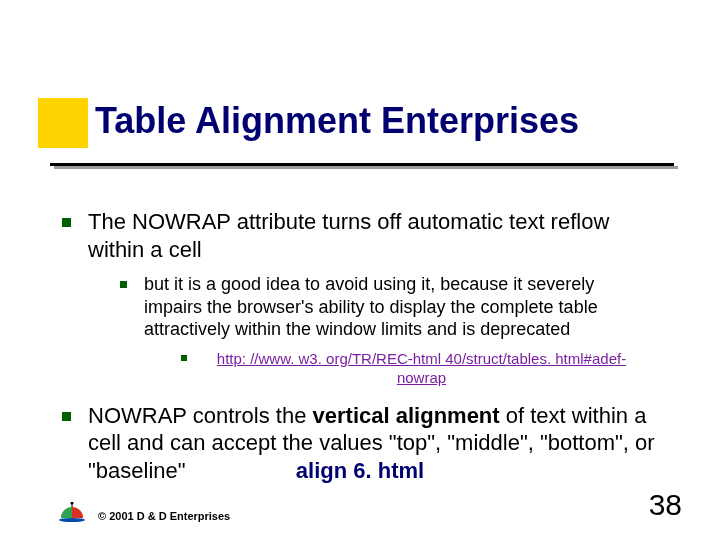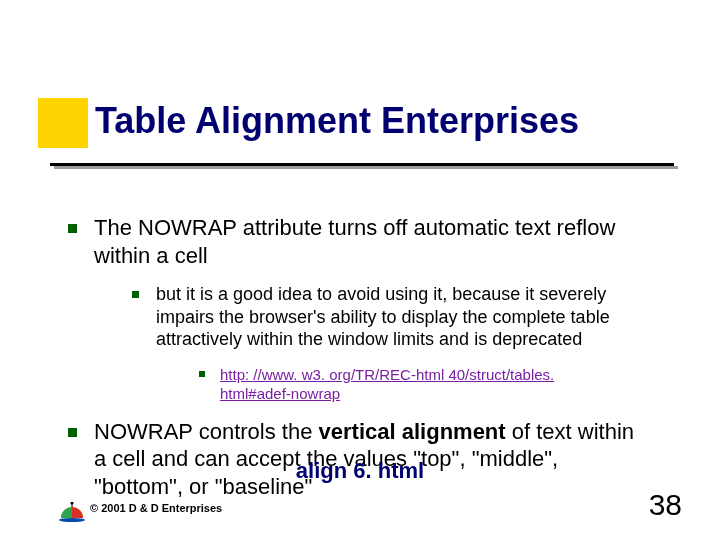--- a/index.html
+++ b/index.html
@@ -61,21 +61,21 @@
     white-space: nowrap;
   }
   .body {
     position: absolute;
     left: 50px;
     top: 200px;
     width: 615px;
   }
   ul.l1, ul.l2, ul.l3 {
     list-style: none;
-    margin: 14px;
+    margin: 8px;
     padding: 0;
   }
   ul.l1 > li {
     position: relative;
     padding-left: 30px;
     font-size: 22px;
     line-height: 1.25;
     margin-bottom: 14px;
   }
   ul.l1 > li::before {
@@ -102,20 +102,21 @@
     width: 7px;
     height: 7px;
     background: #006000;
   }
   ul.l3 > li {
     position: relative;
     padding-left: 24px;
     font-size: 15px;
     line-height: 1.3;
     margin: 8px 0 8px 26px;
+    text-align: center;
   }
   ul.l3 > li::before {
     content: "";
     position: absolute;
     left: 3px;
     top: 6px;
     width: 6px;
     height: 6px;
     background: #006000;
   }
@@ -133,22 +134,22 @@
     font-family: "Trebuchet MS", Verdana, sans-serif;
     font-size: 22px;
     font-weight: bold;
     color: #000070;
   }
   .footer {
     position: absolute;
     left: 58px;
     bottom: 18px;
     display: flex;
-    align-items: flex-start;
-    gap: 4px;
+    align-items: flex-end;
+    gap: 12px;
   }
   .beanie {
     width: 28px;
     height: 20px;
     position: relative;
   }
   .beanie svg { display: block; }
   .copyright {
     font-size: 11px;
     font-weight: bold;

